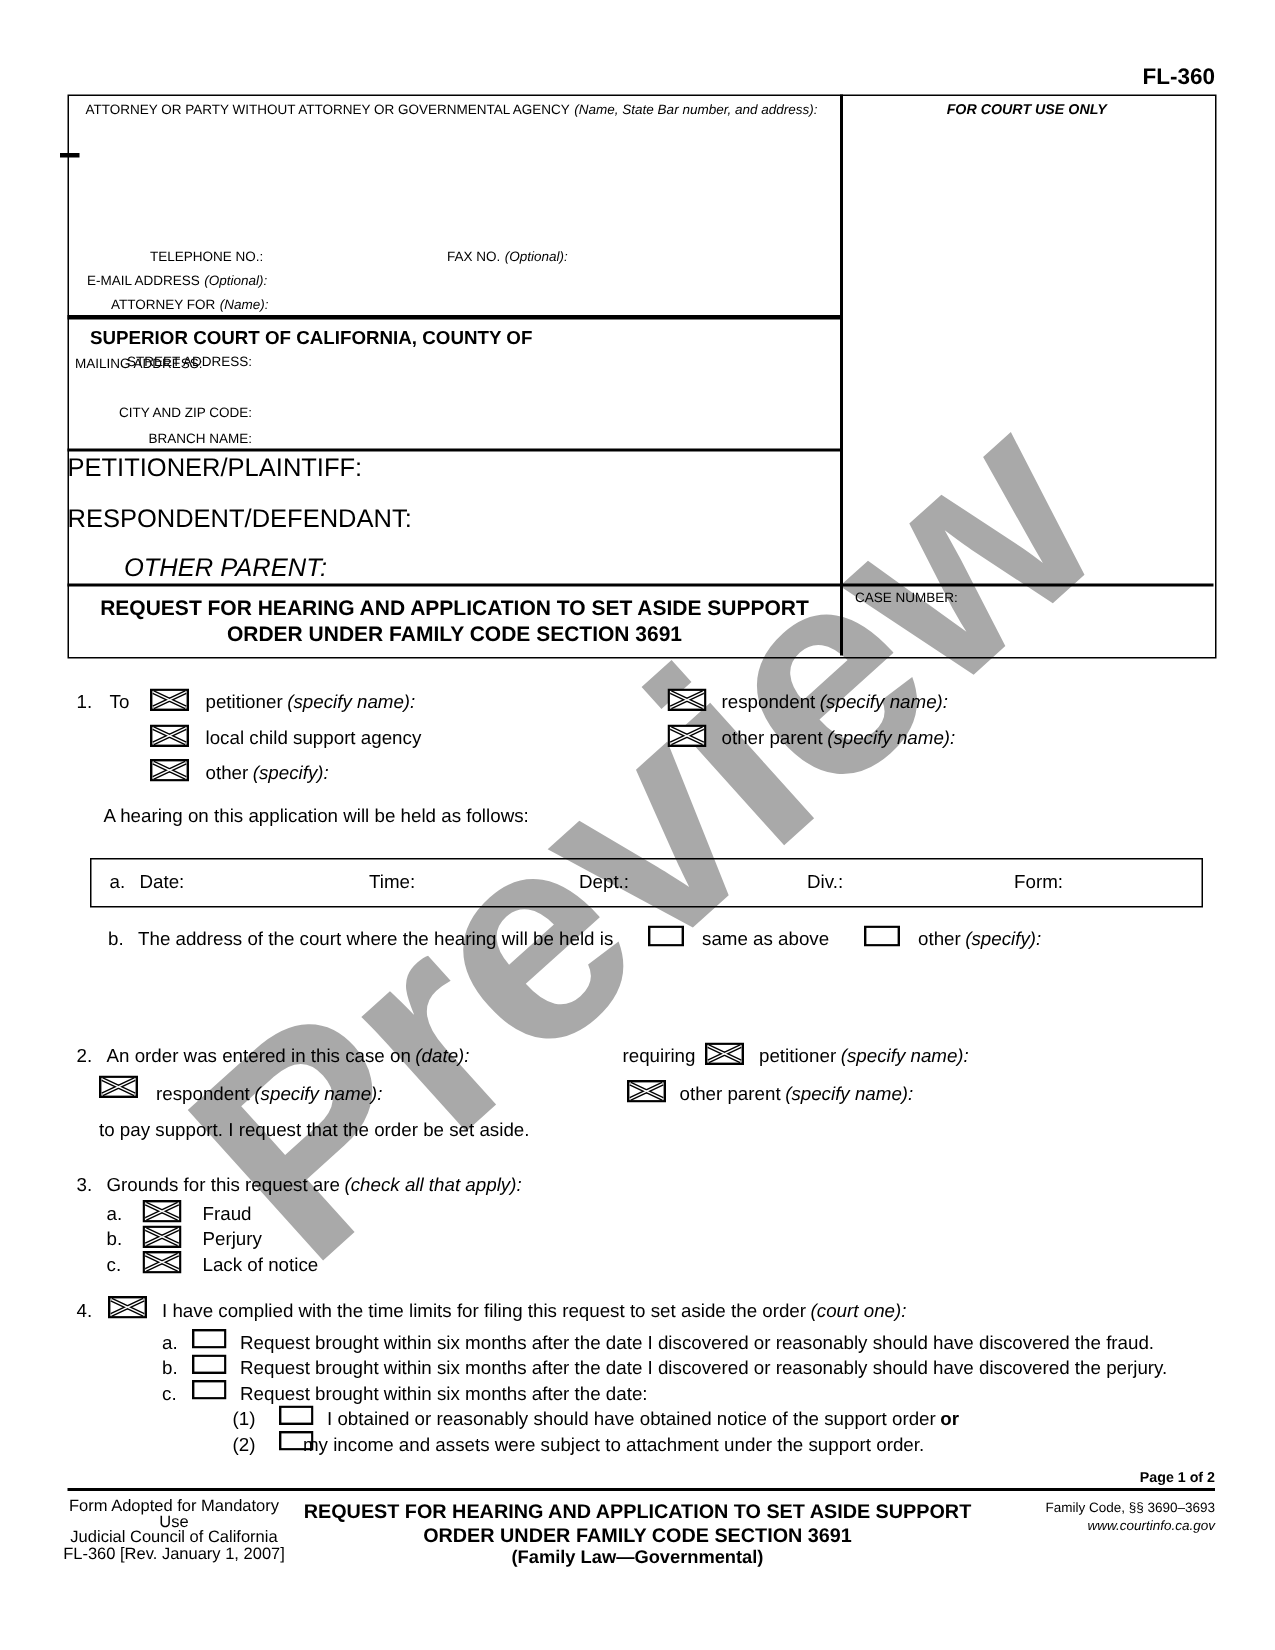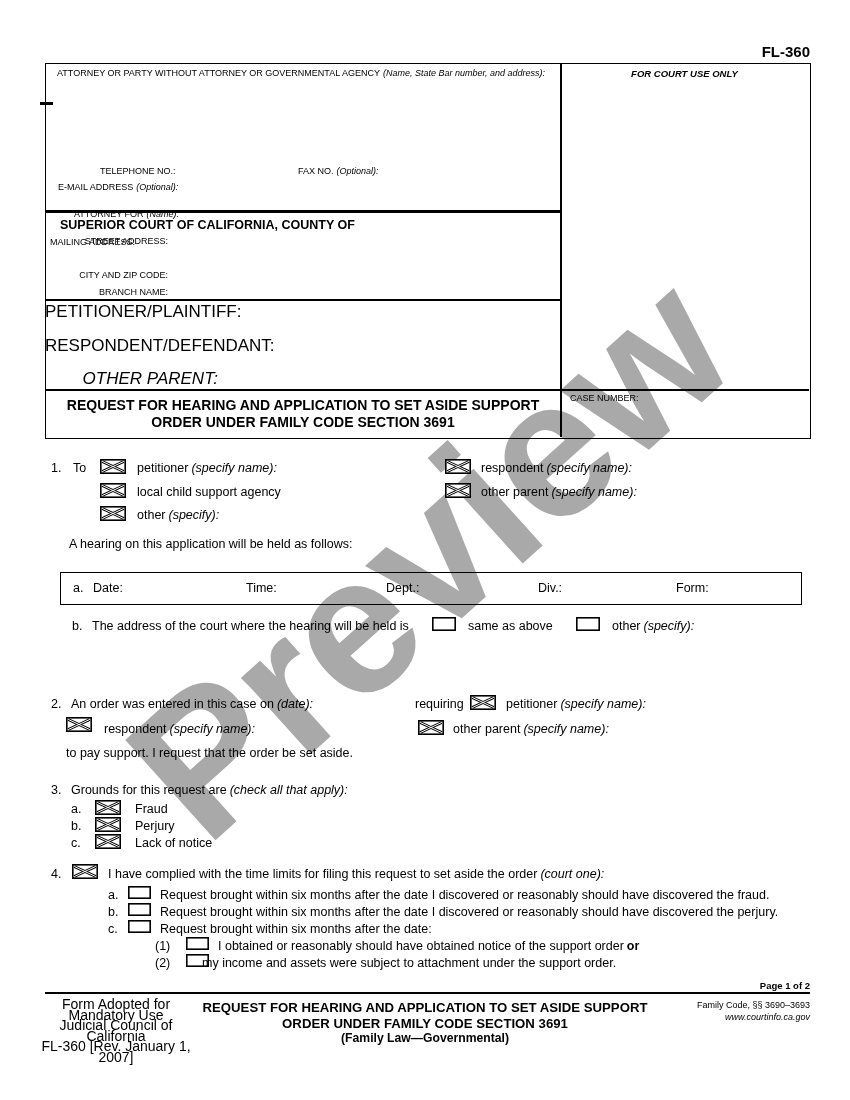--- a/index.html
+++ b/index.html
@@ -52,21 +52,21 @@
     <div class="abs t9 nw" style="left:57px; top:68px;">
       <span>ATTORNEY OR PARTY WITHOUT ATTORNEY OR GOVERNMENTAL AGENCY</span><span class="i gap">(Name, State Bar number, and address):</span>
     </div>
     <div class="abs t9 nw" style="left:100px; top:166px;">TELEPHONE NO.:</div>
     <div class="abs t9 nw" style="left:298px; top:166px;">
       <span>FAX NO.</span><span class="i gap">(Optional):</span>
     </div>
     <div class="abs t9 nw" style="left:58px; top:182px;">
       <span>E-MAIL ADDRESS</span><span class="i gap">(Optional):</span>
     </div>
-    <div class="abs t9 nw" style="left:74px; top:198px;margin-top:11px;">
+    <div class="abs t9 nw" style="left:74px; top:198px;">
       <span>ATTORNEY FOR</span><span class="i gap">(Name):</span>
     </div>
 
     <div class="abs b i t95" style="left:560px; top:68px; width:249px; text-align:center;">FOR COURT USE ONLY</div>
 
     <div class="abs b nw" style="left:60px; top:218px; font-size:12.5px;">SUPERIOR COURT OF CALIFORNIA, COUNTY OF</div>
     <div class="abs t9" style="left:50px; top:236px; width:118px; text-align:right;">STREET ADDRESS:</div>
     <div class="abs t9" style="left:50px; top:237px; width:118px; text-align:left;">MAILING ADDRESS:</div>
     <div class="abs t9" style="left:50px; top:270px; width:118px; text-align:right;">CITY AND ZIP CODE:</div>
     <div class="abs t9" style="left:50px; top:287px; width:118px; text-align:right;">BRANCH NAME:</div>
@@ -312,21 +312,21 @@
     <span class="abs cb" style="left:186px; top:954px;">
       <svg width="23" height="13" viewBox="0 0 23 13">
           <rect x="0.8" y="0.8" width="21.4" height="11.4" fill="#fff" stroke="#000" stroke-width="1.6"></rect>
         </svg>
     </span>
     <div class="abs bl" style="left:202px; top:956px;">my income and assets were subject to attachment under the support order.</div>
 
     <div class="abs b t95" style="left:45px; top:980px; width:765px; text-align:right;">Page 1 of 2</div>
     <div class="abs line" style="left:45px; top:992px; width:765px; height:2px;"></div>
 
-    <div class="abs ftc" style="left:40px; top:999px; width:152px; font-size:14px; line-height:10.5px;">
+    <div class="abs ftc" style="left:40px; top:999px; width:152px; font-size:11px; line-height:10.5px;">
       <div>Form Adopted for Mandatory Use</div>
       <div>Judicial Council of California</div>
       <div>FL-360 [Rev. January 1, 2007]</div>
     </div>
 
     <div class="abs ftc b" style="left:185px; top:1000px; width:480px;">
       <div style="font-size:13.2px; line-height:15.5px;">REQUEST FOR HEARING AND APPLICATION TO SET ASIDE SUPPORT</div>
       <div style="font-size:13.2px; line-height:15.5px;">ORDER UNDER FAMILY CODE SECTION 3691</div>
       <div style="font-size:12.2px; line-height:14.5px;">(Family Law—Governmental)</div>
     </div>

